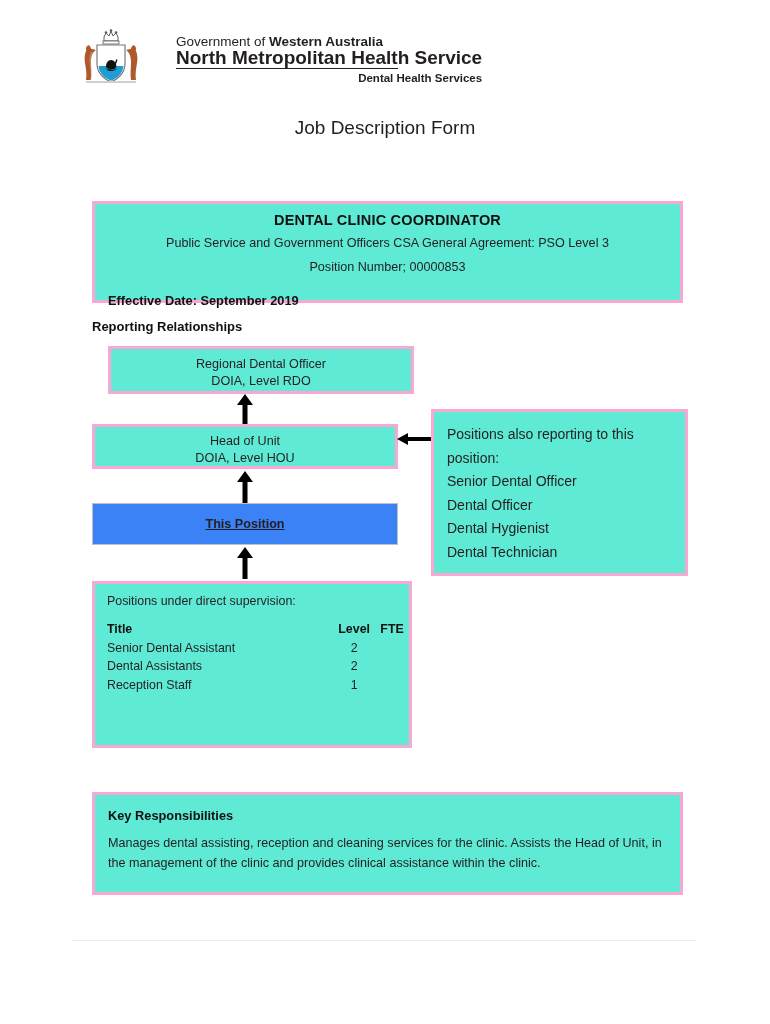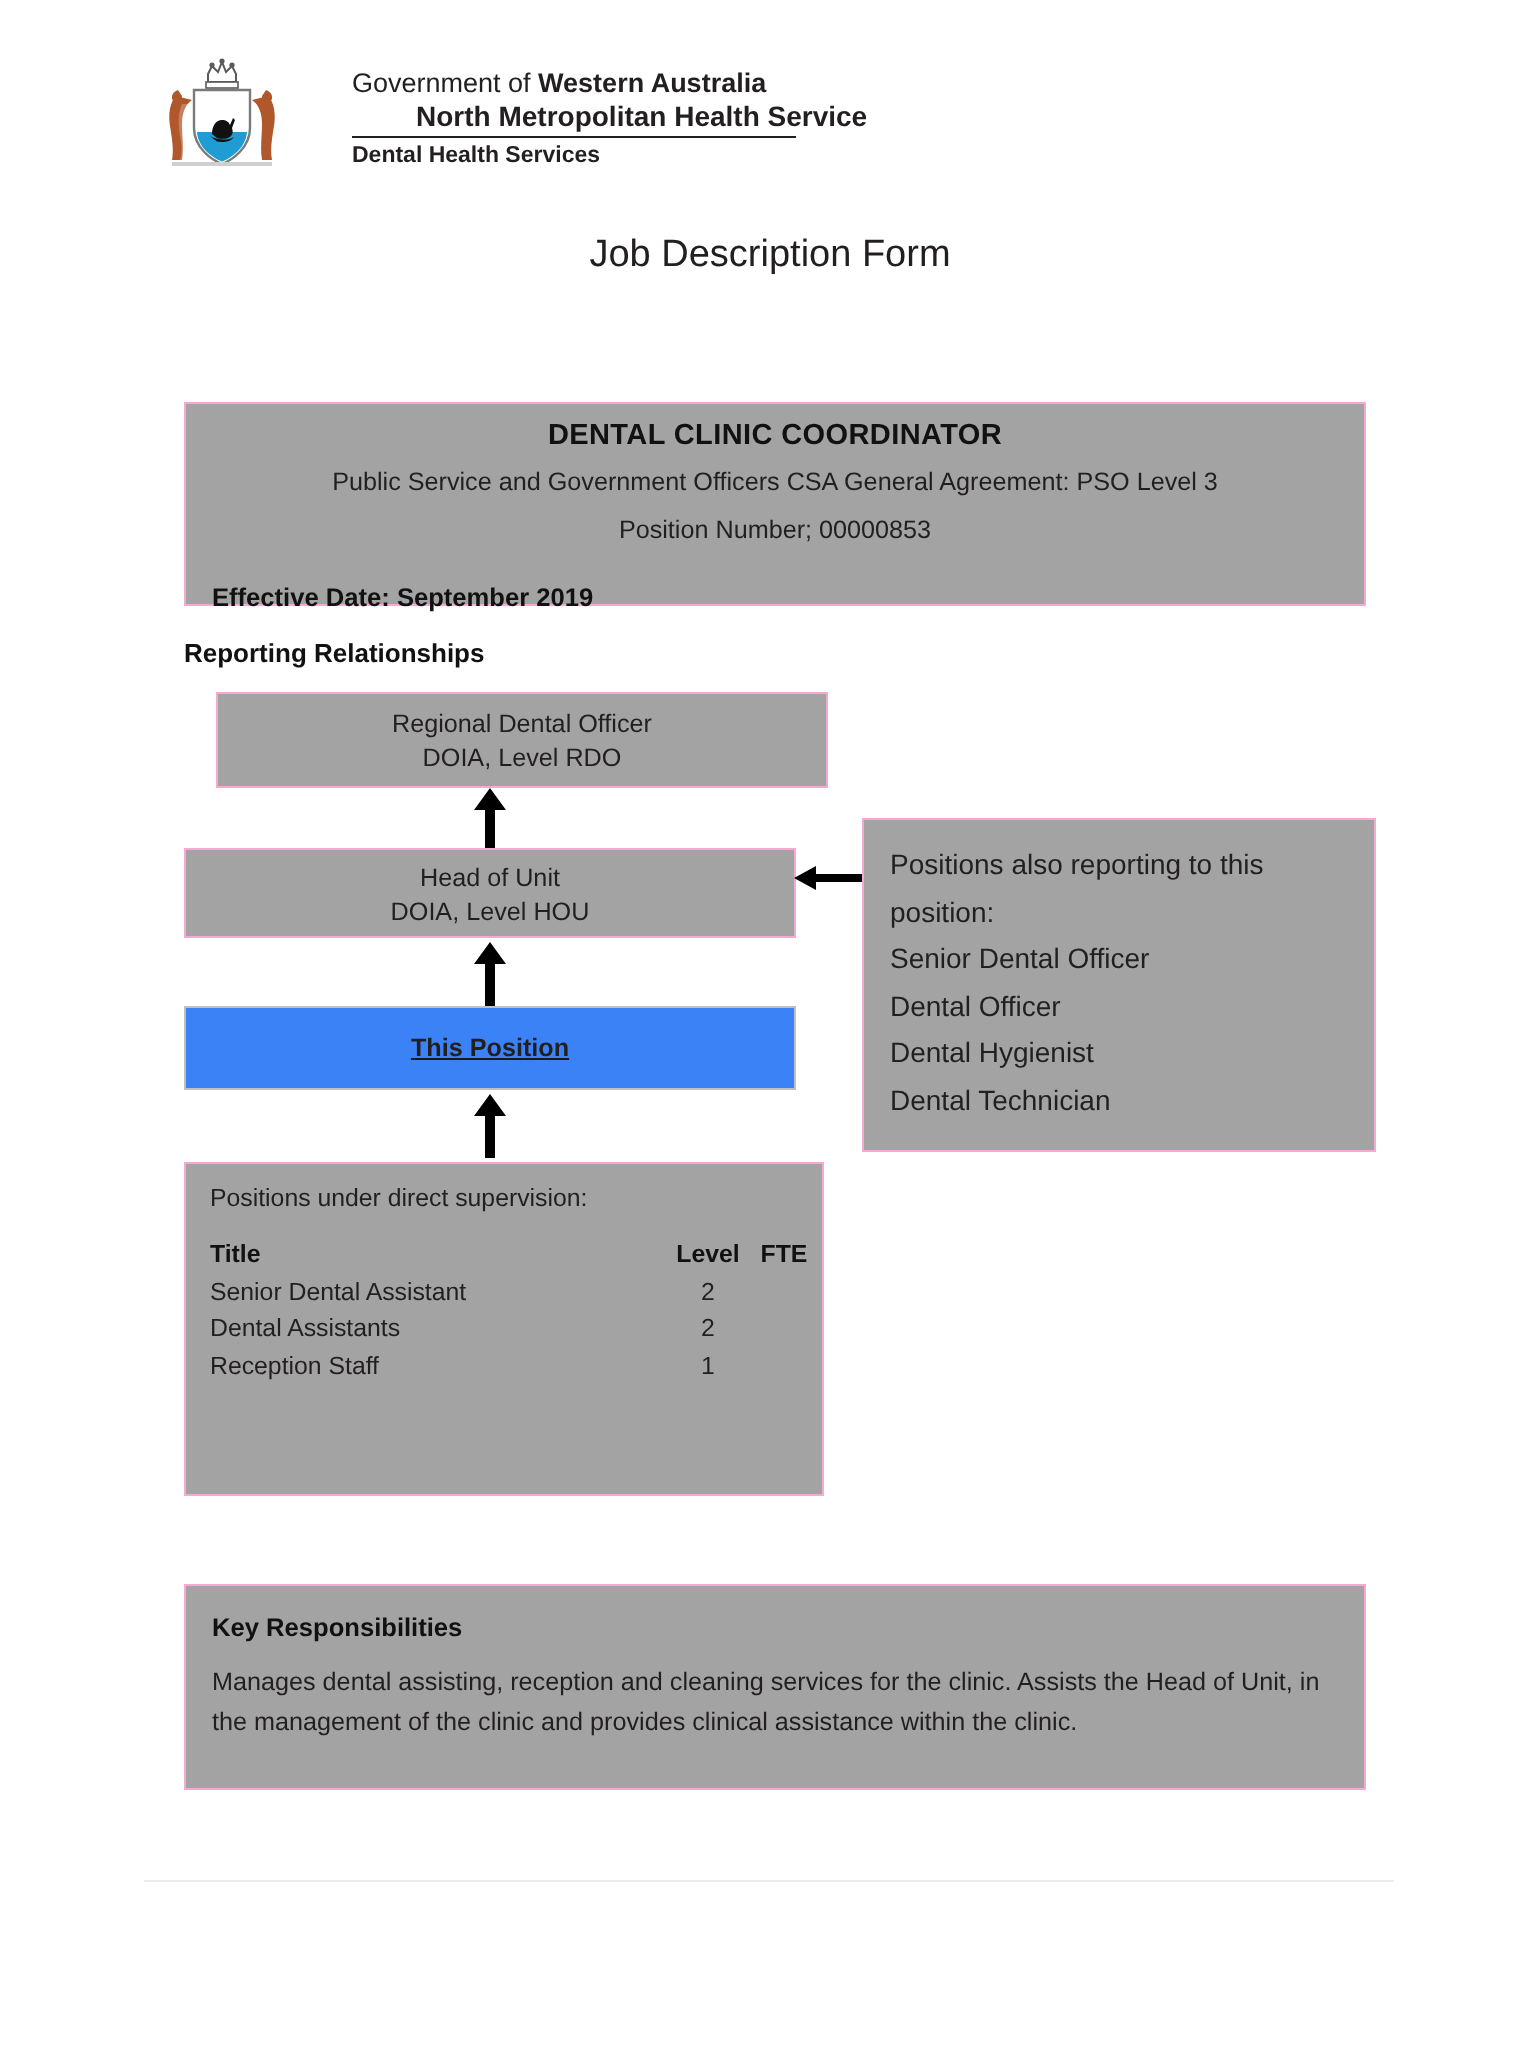--- a/index.html
+++ b/index.html
@@ -41,58 +41,58 @@
     padding-top: 6px;
   }
   .lh-line1 {
     font-size: 13.5px;
     line-height: 16px;
     color: #231f20;
     white-space: nowrap;
   }
   .lh-line1 .bold { font-weight: bold; }
   .lh-line2 {
-    font-size: 14px;
+    font-size: 19px;
     line-height: 16px;
     font-weight: bold;
     color: #231f20;
     white-space: nowrap;
-    margin-left: 32px;
   }
   .lh-rule {
     border-top: 1px solid #231f20;
     margin-top: 2px;
     margin-bottom: 2px;
     width: 222px;
   }
   .lh-line3 {
     font-size: 11.5px;
     line-height: 14px;
     font-weight: bold;
     color: #231f20;
     white-space: nowrap;
+    text-align: right;
   }
 
   
   .doc-title {
     position: absolute;
     left: 0;
     top: 117px;
     width: 770px;
     text-align: center;
     font-size: 19px;
     color: #231f20;
   }
 
   
   .box {
     position: absolute;
     box-sizing: border-box;
-    border: 1px solid #f9a8d4;
-    background: #a3a3a3;
+    border: 3px solid #f9a8d4;
+    background: #5eead4;
   }
 
   
   #position-box {
     left: 92px;
     top: 201px;
     width: 591px;
     height: 102px;
   }
   .pos-title {

